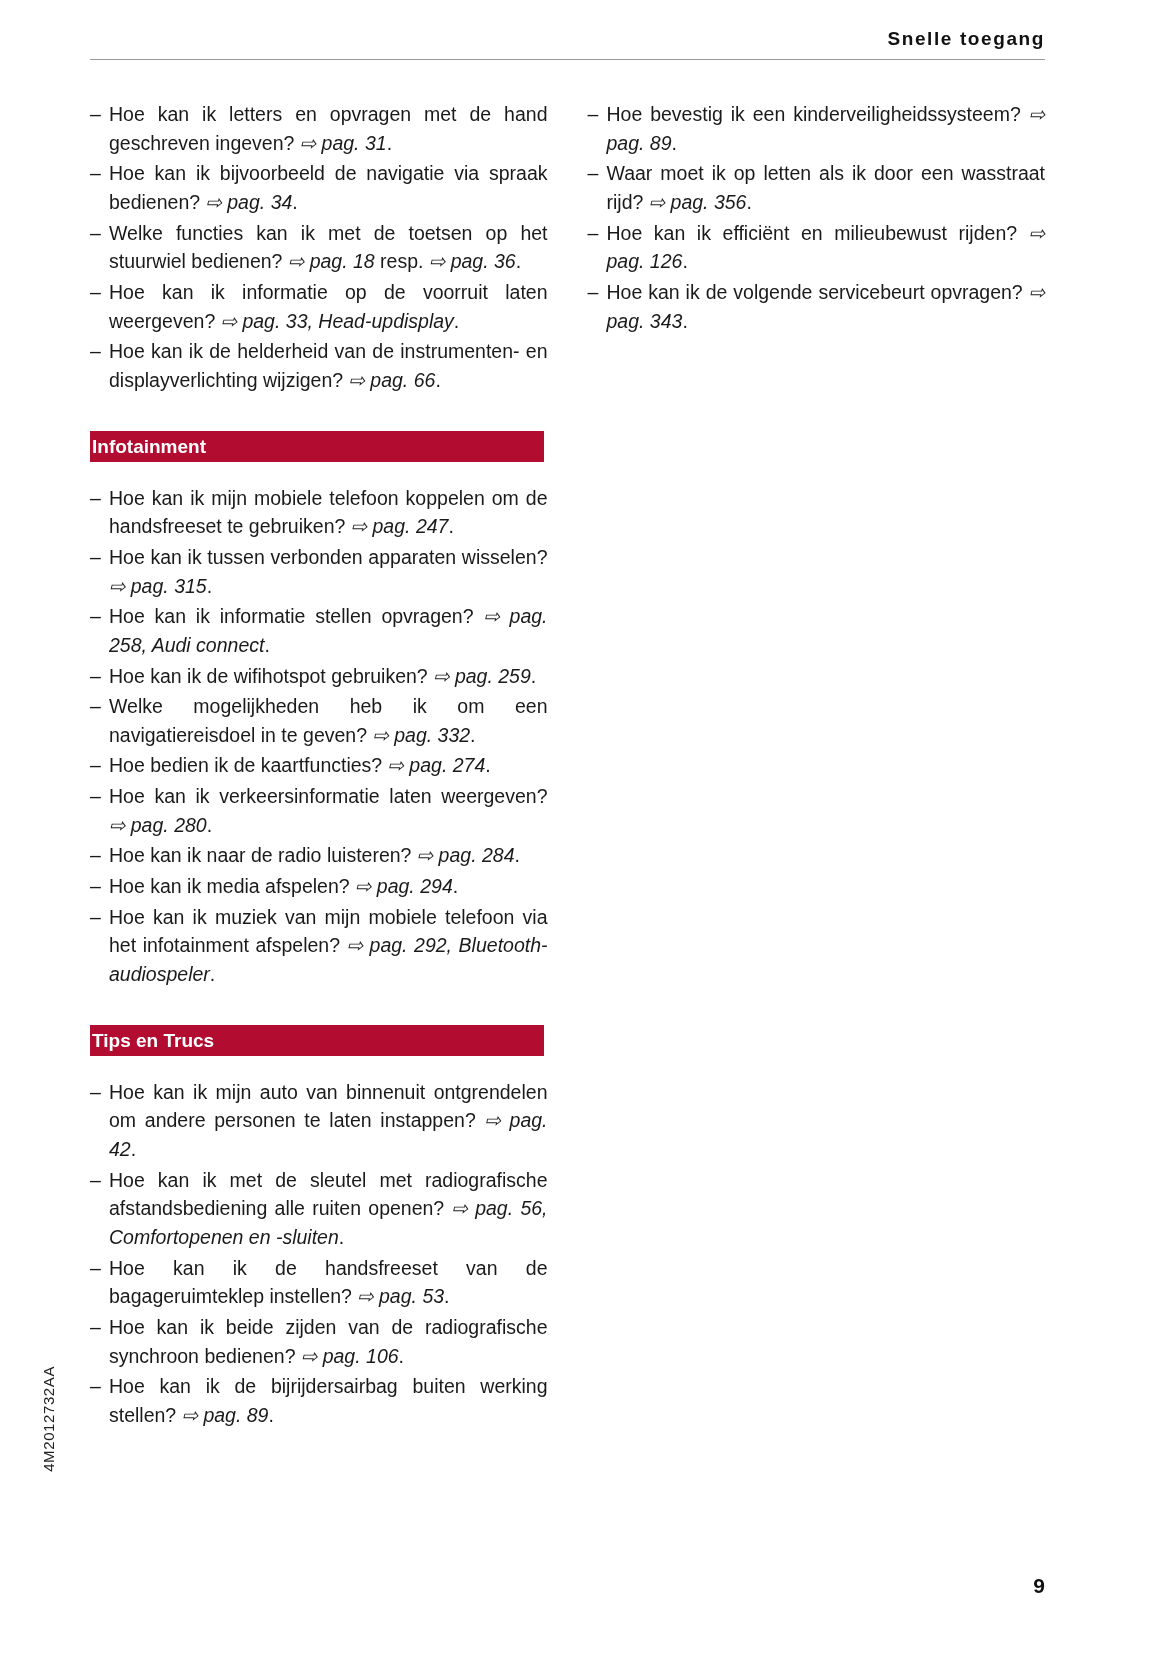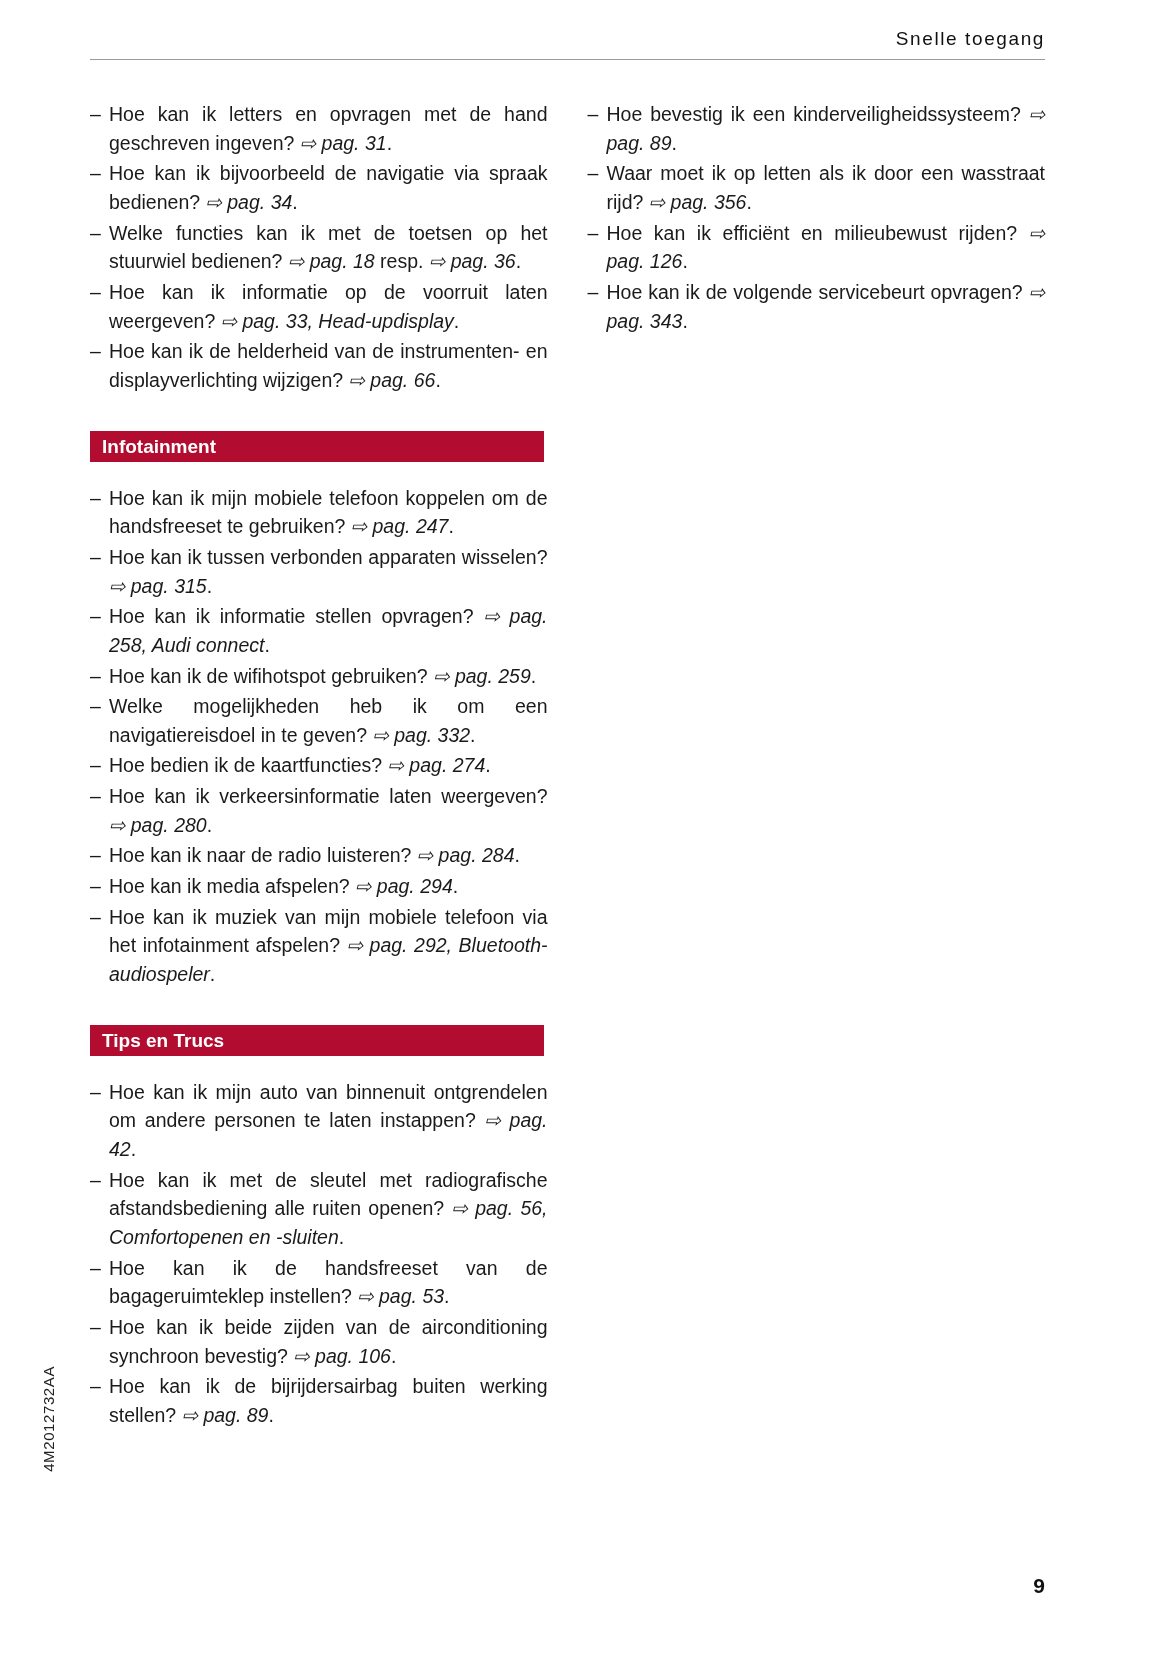--- a/index.html
+++ b/index.html
@@ -13,21 +13,21 @@
     overflow:hidden;
   }
   .content{
     position:absolute;
     left:90px;
     width:955px;
     top:28px;
   }
   .header-title{
     text-align:right;
-    font-weight:normal;
+    font-weight:bold;
     font-size:19px;
     letter-spacing:1.6px;
     color:#111;
   }
   .rule{
     border-bottom:1px solid #9a9a9a;
     margin-top:9px;
   }
   .columns{
     display:flex;
@@ -56,21 +56,21 @@
   .ref{
     font-style:italic;
   }
   .banner{
     background:var(--banner,#b20d30);
     color:#ffffff;
     font-weight:bold;
     font-size:19px;
     height:31px;
     line-height:31px;
-    padding-left:12px;
+    padding-left:2px;
     margin:36px 4px 22px 0;
     text-align:left;
   }
   .side-code{
     position:absolute;
     left:40px;
     top:1366px;
     writing-mode:vertical-rl;
     transform:rotate(180deg);
     font-size:15px;
@@ -118,21 +118,21 @@
             <div class="li"><span class="dash">–</span><span>Hoe kan ik media afspelen? </span><span class="ref">⇨ pag. 294</span><span>.</span></div>
             <div class="li"><span class="dash">–</span><span>Hoe kan ik muziek van mijn mobiele telefoon via het infotainment afspelen? </span><span class="ref">⇨ pag. 292, Bluetooth-audiospeler</span><span>.</span></div>
           </div>
         <div class="banner">
           <span>Tips en Trucs</span>
         </div>
         <div class="list">
             <div class="li"><span class="dash">–</span><span>Hoe kan ik mijn auto van binnenuit ontgrendelen om andere personen te laten instappen? </span><span class="ref">⇨ pag. 42</span><span>.</span></div>
             <div class="li"><span class="dash">–</span><span>Hoe kan ik met de sleutel met radiografische afstandsbediening alle ruiten openen? </span><span class="ref">⇨ pag. 56, Comfortopenen en -sluiten</span><span>.</span></div>
             <div class="li"><span class="dash">–</span><span>Hoe kan ik de handsfreeset van de bagageruimteklep instellen? </span><span class="ref">⇨ pag. 53</span><span>.</span></div>
-            <div class="li"><span class="dash">–</span><span>Hoe kan ik beide zijden van de airconditioning synchroon bevestig? </span><span class="ref">⇨ pag. 106</span><span>.</span></div>
+            <div class="li"><span class="dash">–</span><span>Hoe kan ik beide zijden van de radiografische synchroon bedienen? </span><span class="ref">⇨ pag. 106</span><span>.</span></div>
             <div class="li"><span class="dash">–</span><span>Hoe kan ik de bijrijdersairbag buiten werking stellen? </span><span class="ref">⇨ pag. 89</span><span>.</span></div>
           </div>
       </div>
       <div class="col">
         <div class="list">
             <div class="li"><span class="dash">–</span><span>Hoe bevestig ik een kinderveiligheidssysteem? </span><span class="ref">⇨ pag. 89</span><span>.</span></div>
             <div class="li"><span class="dash">–</span><span>Waar moet ik op letten als ik door een wasstraat rijd? </span><span class="ref">⇨ pag. 356</span><span>.</span></div>
             <div class="li"><span class="dash">–</span><span>Hoe kan ik efficiënt en milieubewust rijden? </span><span class="ref">⇨ pag. 126</span><span>.</span></div>
             <div class="li"><span class="dash">–</span><span>Hoe kan ik de volgende servicebeurt opvragen? </span><span class="ref">⇨ pag. 343</span><span>.</span></div>
           </div>

